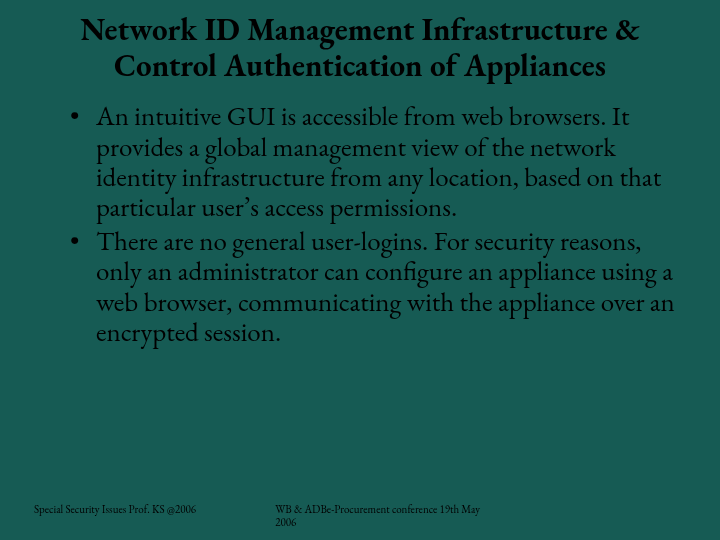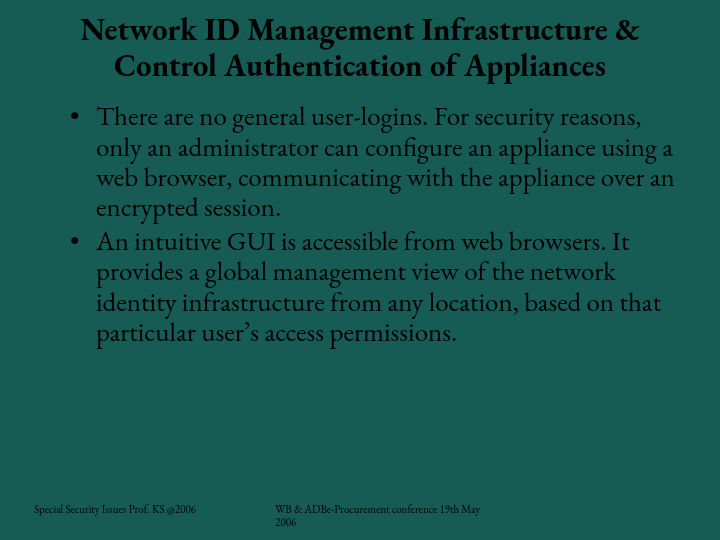--- a/index.html
+++ b/index.html
@@ -62,20 +62,20 @@
   .footer-center {
     width: 34%;
   }
 </style>
 </head>
 <body>
 
 <div class="slide">
   <h1 class="title">Network ID Management Infrastructure &amp; Control Authentication of Appliances</h1>
   <ul class="bullets">
+    <li>An intuitive GUI is accessible from web browsers. It provides a global management view of the network identity infrastructure from any location, based on that particular user’s access permissions.</li>
     <li>There are no general user-logins. For security reasons, only an administrator can configure an appliance using a web browser, communicating with the appliance over an encrypted session.</li>
-    <li>An intuitive GUI is accessible from web browsers. It provides a global management view of the network identity infrastructure from any location, based on that particular user’s access permissions.</li>
   </ul>
   <div class="footer">
     <div class="footer-left">Special Security Issues  Prof. KS @2006</div>
     <div class="footer-center">WB &amp; ADBe-Procurement  conference  19th May 2006</div>
   </div>
 </div>
 
 </body></html>

